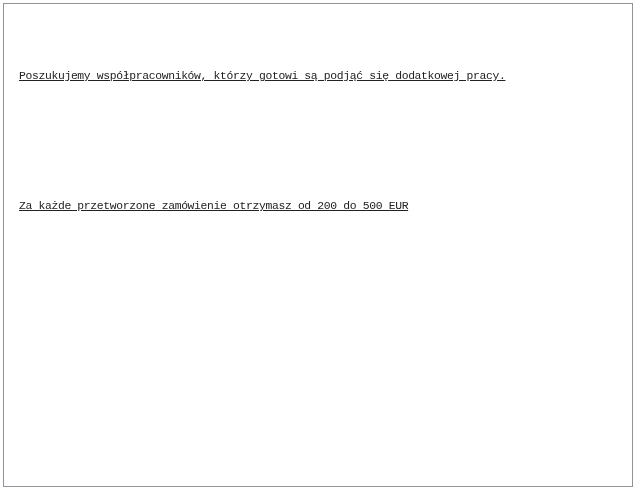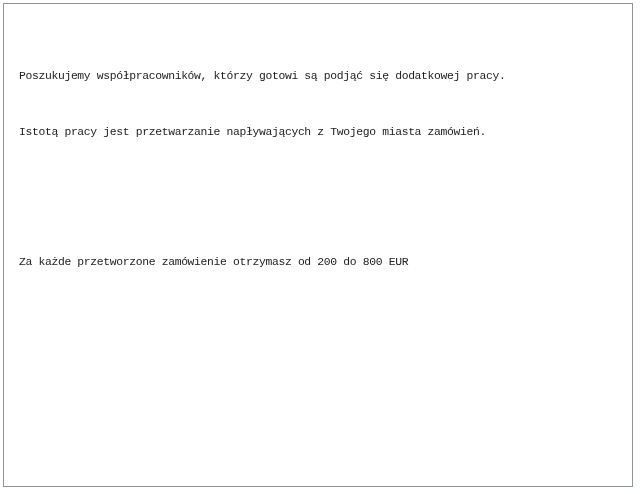--- a/index.html
+++ b/index.html
@@ -30,36 +30,36 @@
       font-family: "Liberation Mono", "DejaVu Sans Mono", monospace;
       font-size: 11.4px;
       color: #222222;
       line-height: 18.6px;
       white-space: pre;
       letter-spacing: -0.35px;
     }
     .line {
       display: block;
       height: 18.6px;
+      text-decoration: underline;
     }
     .blank {
       display: block;
       height: 18.6px;
     }
   </style>
 </head>
 <body>
 
 <div class="frame">
   <div class="content">
     <span class="line">Poszukujemy współpracowników, którzy gotowi są podjąć się dodatkowej pracy.</span>
-    <span class="line">Istotą pracy jest przetwarzanie napływających z Twojego miasta zamówień.</span>
     <span class="blank"></span>
 
-    <span class="line">Za każde przetworzone zamówienie otrzymasz od 200 do 800 EUR</span>
+    <span class="line">Za każde przetworzone zamówienie otrzymasz od 200 do 500 EUR</span>
     <span class="blank"></span>
 
     
     
 
     
     
     
     
 

